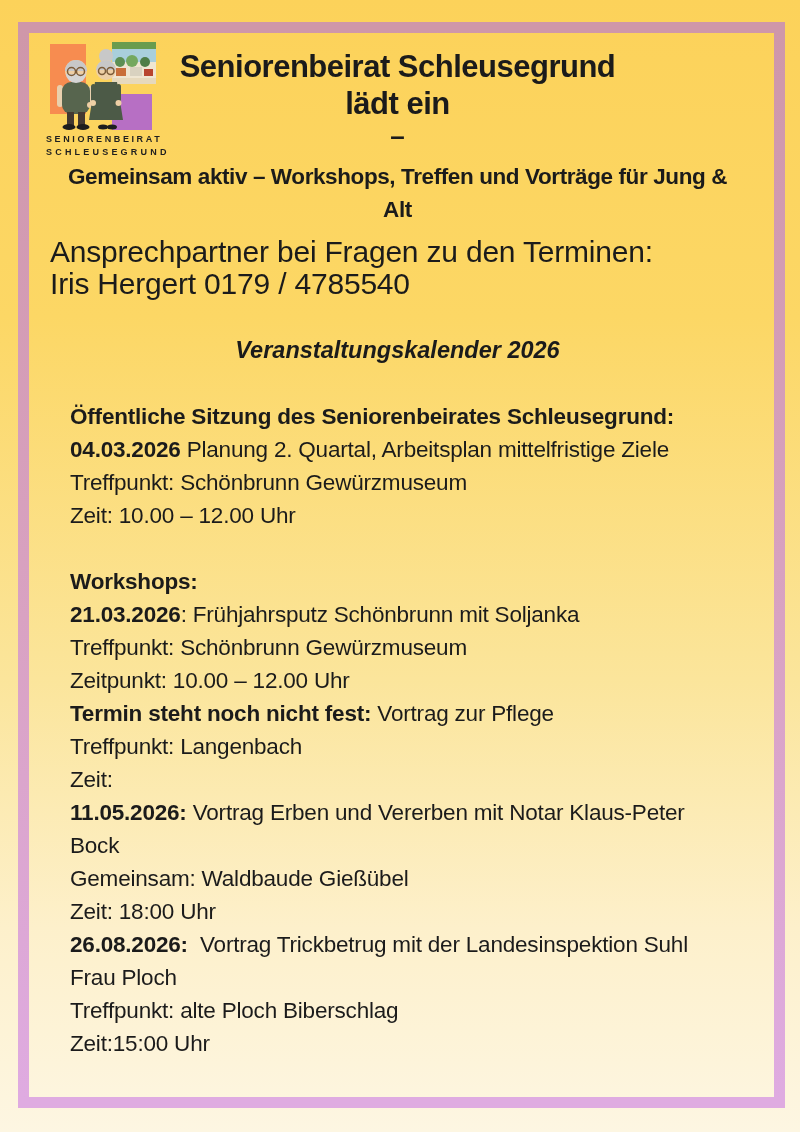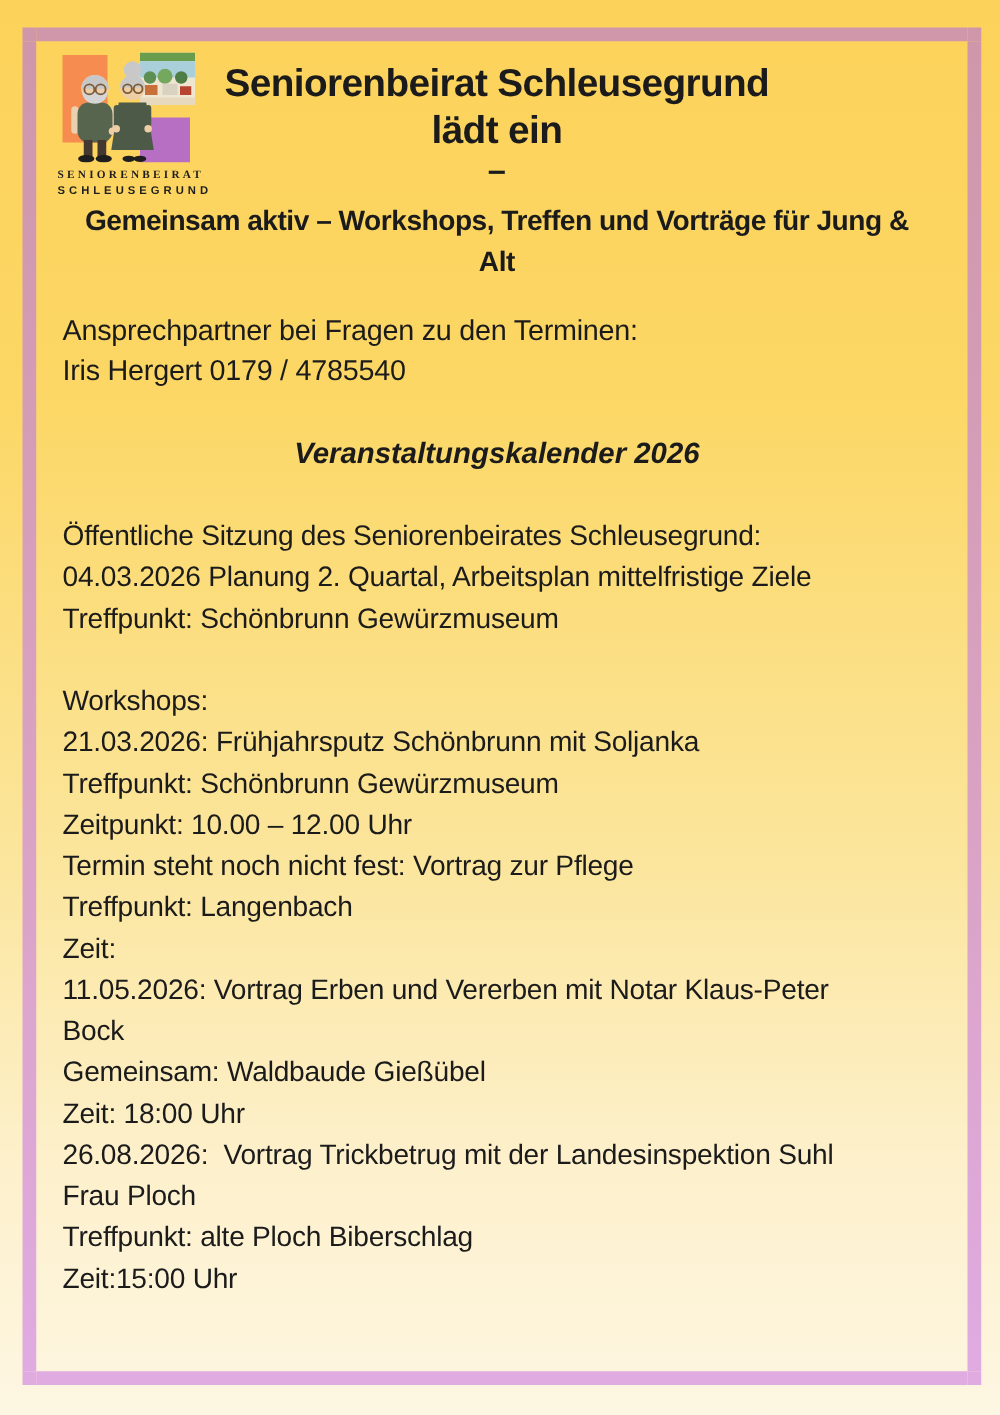--- a/index.html
+++ b/index.html
@@ -15,33 +15,33 @@
   }
   .frame{
     position:absolute;left:18px;top:22px;right:15px;bottom:24px;
     border:11px solid transparent;
     border-image:linear-gradient(180deg,var(--border-top) 0%,#d9a2c2 55%,var(--border-bottom) 100%) 1;
     pointer-events:none;
   }
   .logo{position:absolute;left:46px;top:42px;width:130px;}
   .logo svg{display:block;}
   .wordmark{margin-top:4px;font-weight:bold;font-size:9px;line-height:10px;color:#1f1f1f;white-space:nowrap;}
-  .wordmark .l1{letter-spacing:2.6px;font-family:Liberation Serif, serif;}
+  .wordmark .l1{letter-spacing:2.6px;}
   .wordmark .l2{letter-spacing:3.2px;margin-top:3px;}
   .content{position:absolute;left:50px;top:48px;width:695px;}
   .center-line{display:flex;justify-content:center;white-space:nowrap;}
   .title{font-weight:bold;font-size:31px;line-height:37px;letter-spacing:-0.5px;}
   .divider{font-weight:bold;font-size:26px;line-height:24px;margin-top:2px;}
   .subtitle{font-weight:bold;font-size:22.5px;line-height:33px;letter-spacing:-0.4px;}
   .subtitle-block{margin-top:12px;}
-  .contact{margin-top:22px;font-size:23px;line-height:32px;letter-spacing:-0.2px;}
+  .contact{margin-top:10px;font-size:30px;line-height:32px;letter-spacing:-0.2px;}
   .cal-title{margin-top:34px;font-weight:bold;font-size:23.5px;line-height:33px;font-style:italic;}
   .events{margin-top:33px;font-size:22.5px;}
   .line{line-height:33px;min-height:33px;white-space:nowrap;letter-spacing:-0.2px;}
-  .line .b{font-weight:normal;}
+  .line .b{font-weight:bold;margin-left:20px;}
 </style>
 </head>
 <body>
 
 <div class="page">
   <div class="frame"></div>
 
   <div class="logo">
     <svg width="112" height="88" viewBox="0 0 112 88">
       <rect x="4" y="2" width="36" height="70" fill="var(--logo-orange)"></rect>
@@ -108,20 +108,21 @@
     <div class="contact">
       <div>Ansprechpartner bei Fragen zu den Terminen:</div>
       <div>Iris Hergert 0179 / 4785540</div>
     </div>
     <div class="cal-title center-line">Veranstaltungskalender 2026</div>
 
     <div class="events">
       <div class="line"><span class="b">Öffentliche Sitzung des Seniorenbeirates Schleusegrund:</span><span></span></div>
       <div class="line"><span class="b">04.03.2026</span><span> Planung 2. Quartal, Arbeitsplan mittelfristige Ziele</span></div>
       <div class="line"><span class="b"></span><span>Treffpunkt: Schönbrunn Gewürzmuseum</span></div>
+      <div class="line"><span class="b"></span><span>Zeit: 10.00 – 12.00 Uhr</span></div>
       <div class="line"><span class="b"></span><span></span></div>
       <div class="line"><span class="b">Workshops:</span><span></span></div>
       <div class="line"><span class="b">21.03.2026</span><span>: Frühjahrsputz Schönbrunn mit Soljanka</span></div>
       <div class="line"><span class="b"></span><span>Treffpunkt: Schönbrunn Gewürzmuseum</span></div>
       <div class="line"><span class="b"></span><span>Zeitpunkt: 10.00 – 12.00 Uhr</span></div>
       <div class="line"><span class="b">Termin steht noch nicht fest:</span><span> Vortrag zur Pflege</span></div>
       <div class="line"><span class="b"></span><span>Treffpunkt: Langenbach</span></div>
       <div class="line"><span class="b"></span><span>Zeit:</span></div>
       <div class="line"><span class="b">11.05.2026:</span><span> Vortrag Erben und Vererben mit Notar Klaus-Peter</span></div>
       <div class="line"><span class="b"></span><span>Bock</span></div>

